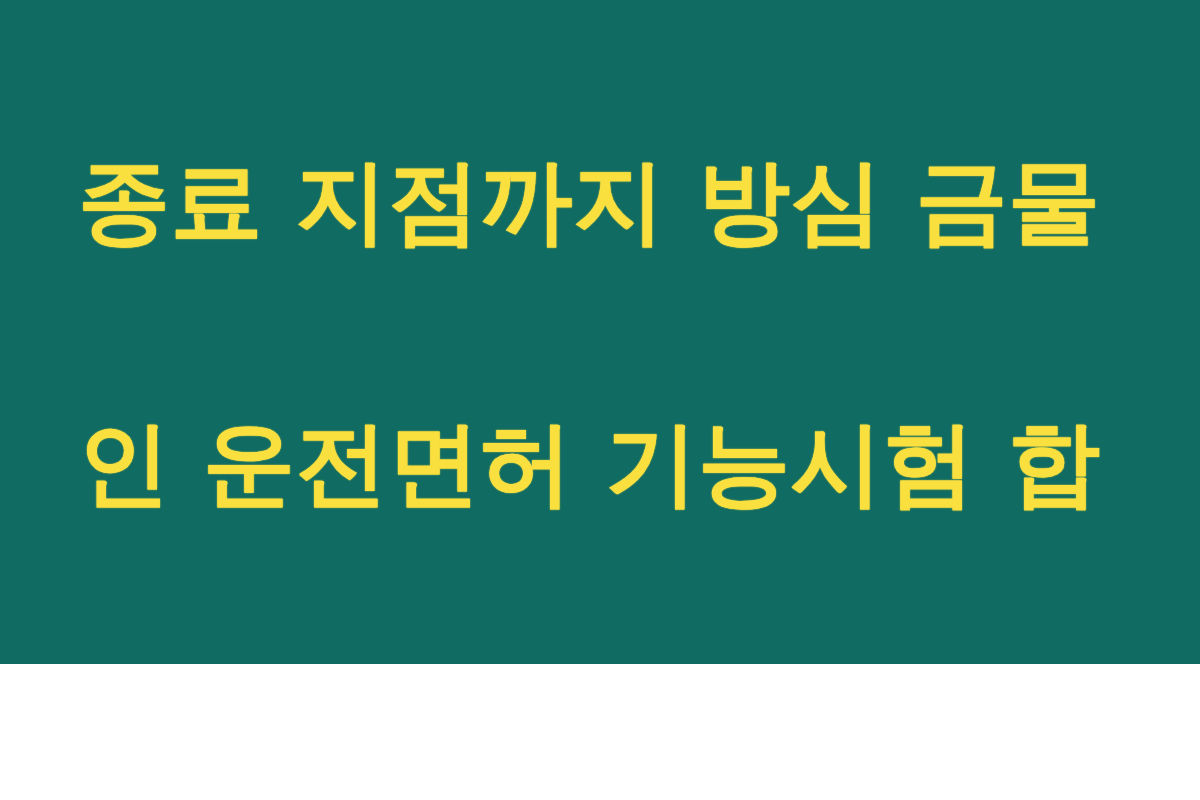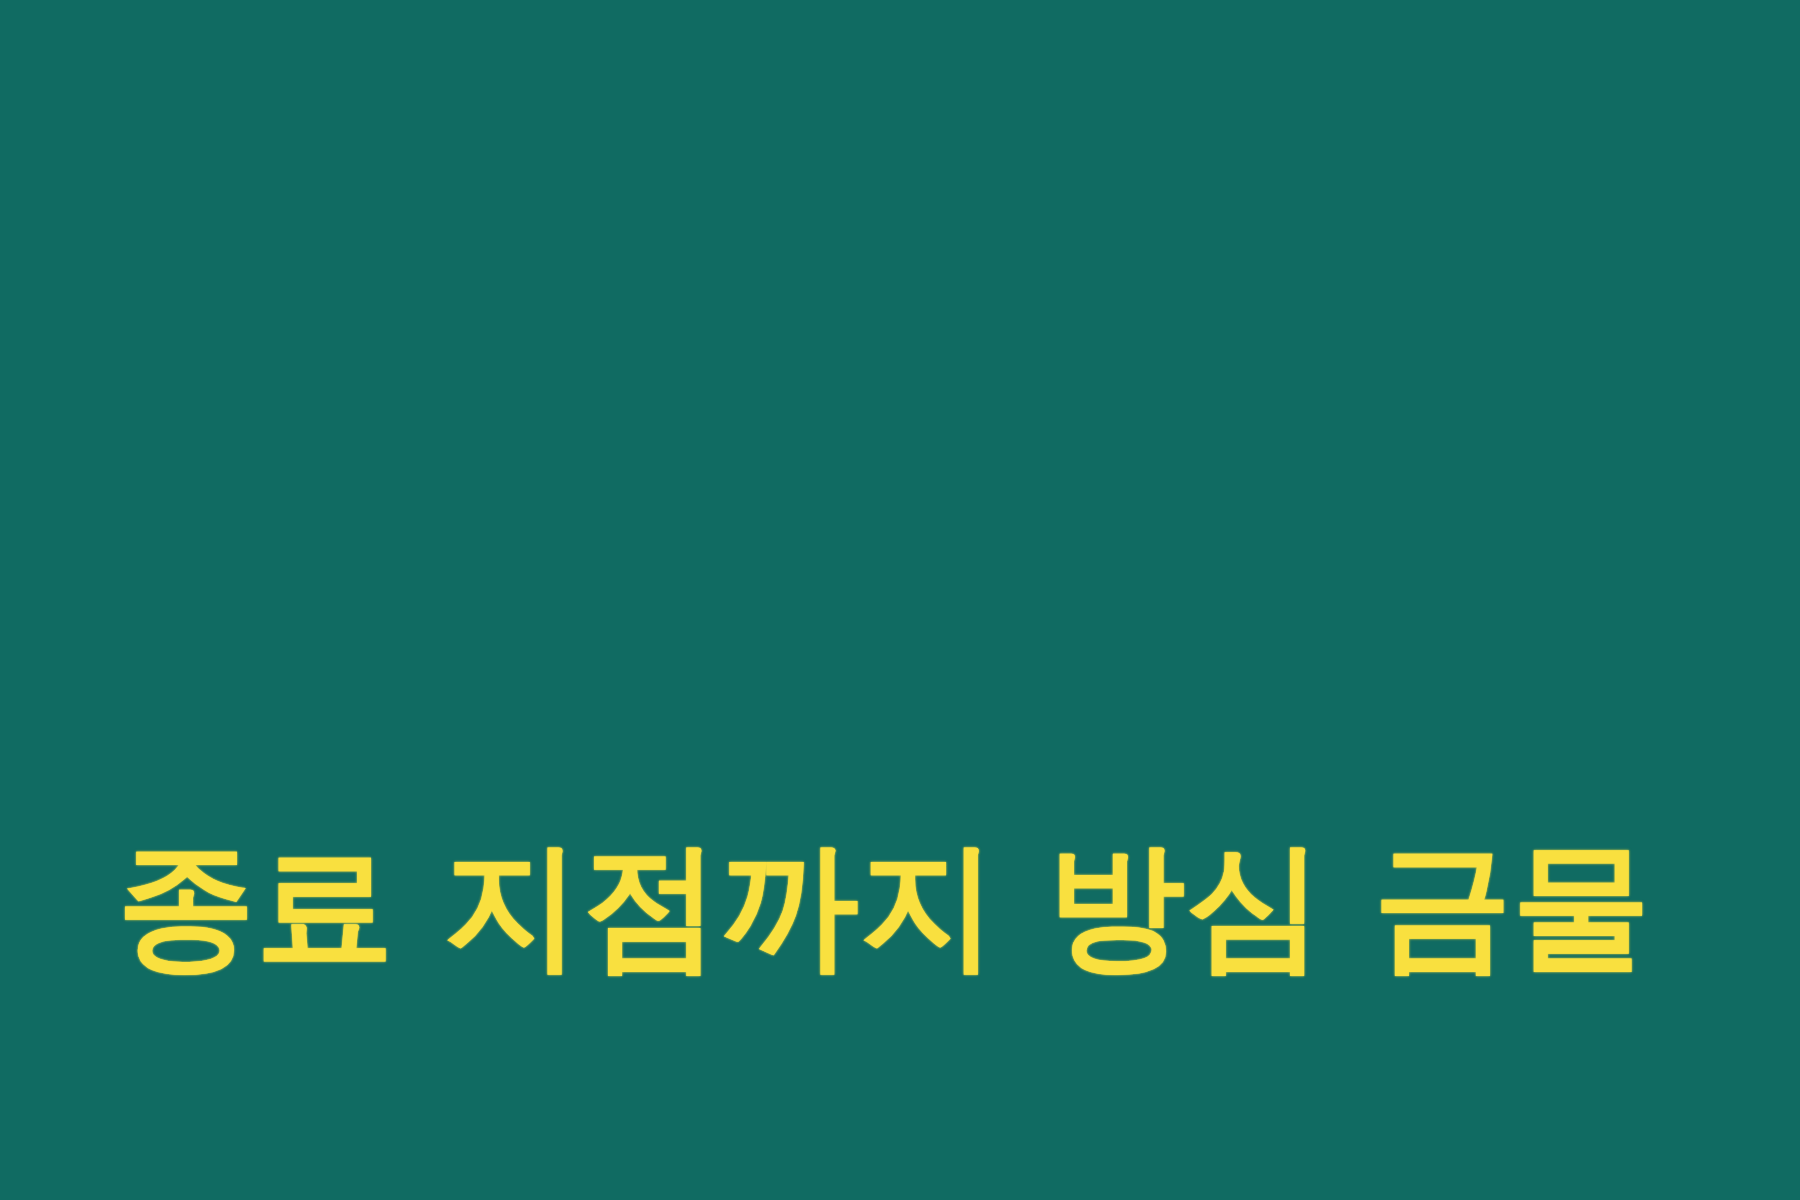--- a/index.html
+++ b/index.html
@@ -12,25 +12,25 @@
     width: 1200px;
     height: 800px;
     overflow: hidden;
     font-family: "DejaVu Sans", "Liberation Sans", sans-serif;
   }
 
   .card {
     position: relative;
     box-sizing: border-box;
     width: 1200px;
-    height: 800px;
+    height: 664px;
     background: #106B62;
     display: flex;
     flex-direction: column;
-    justify-content: flex-end;
+    justify-content: center;
     align-items: flex-start;
     padding: 0 78px;
   }
 
   .headline {
     margin: 0;
     padding: 0;
     font-family: "DejaVu Sans", "Liberation Sans", sans-serif;
     font-weight: 700;
     font-size: 92px;
@@ -52,15 +52,16 @@
     display: block;
   }
 </style>
 </head>
 <body>
 
 <div class="card" style="background: rgb(16, 107, 98);">
 
   <h1 class="headline" style="color: rgb(249, 224, 63);">
     <span class="line">종료 지점까지 방심 금물</span>
+    <span class="line">인 운전면허 기능시험 합</span>
   </h1>
 
 </div>
 
 </body></html>

